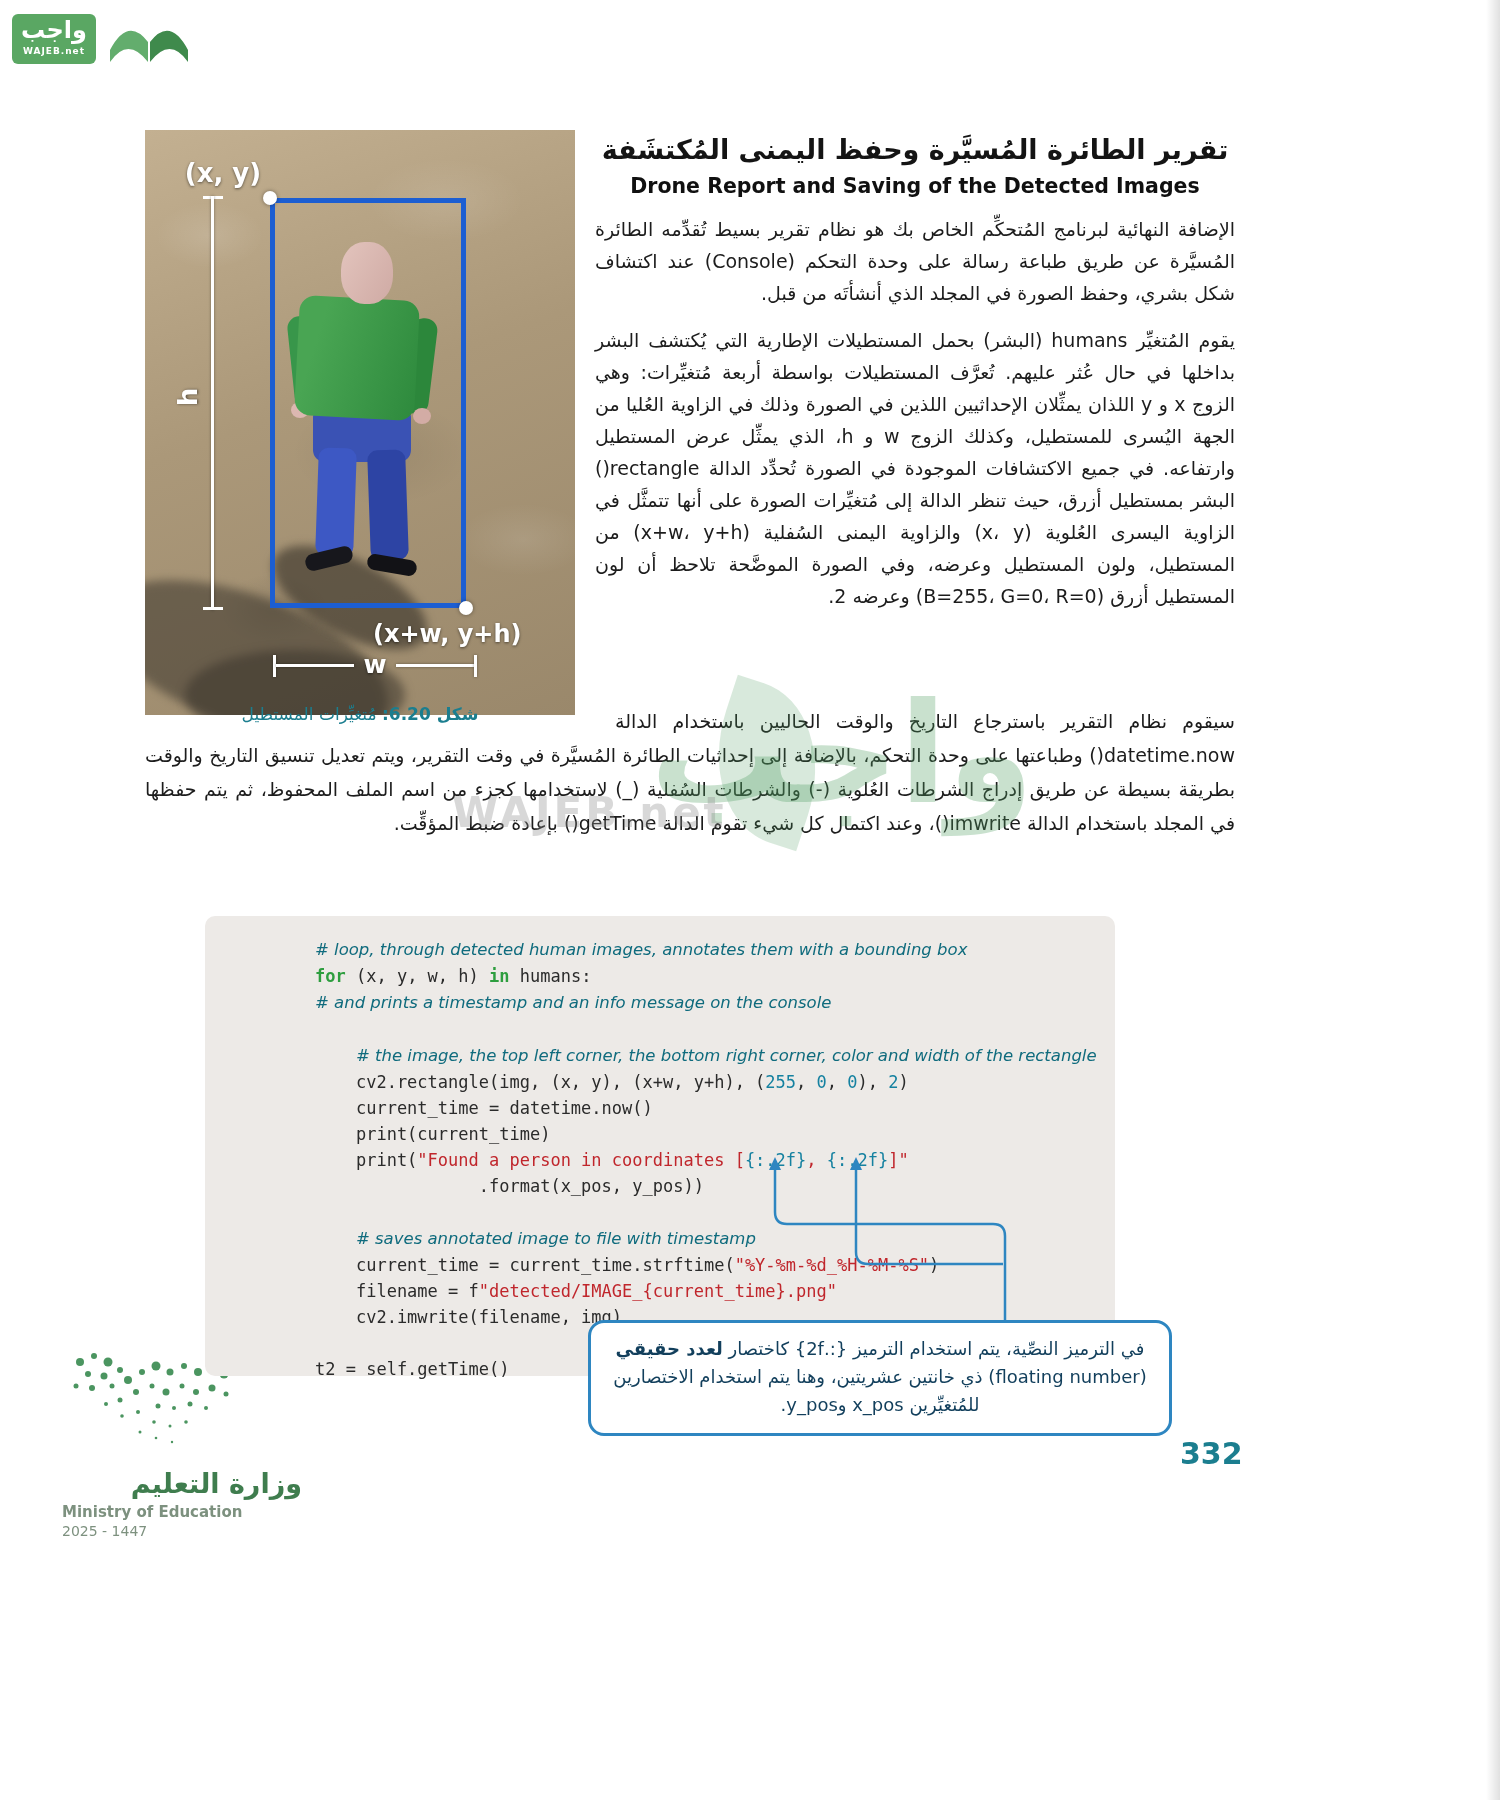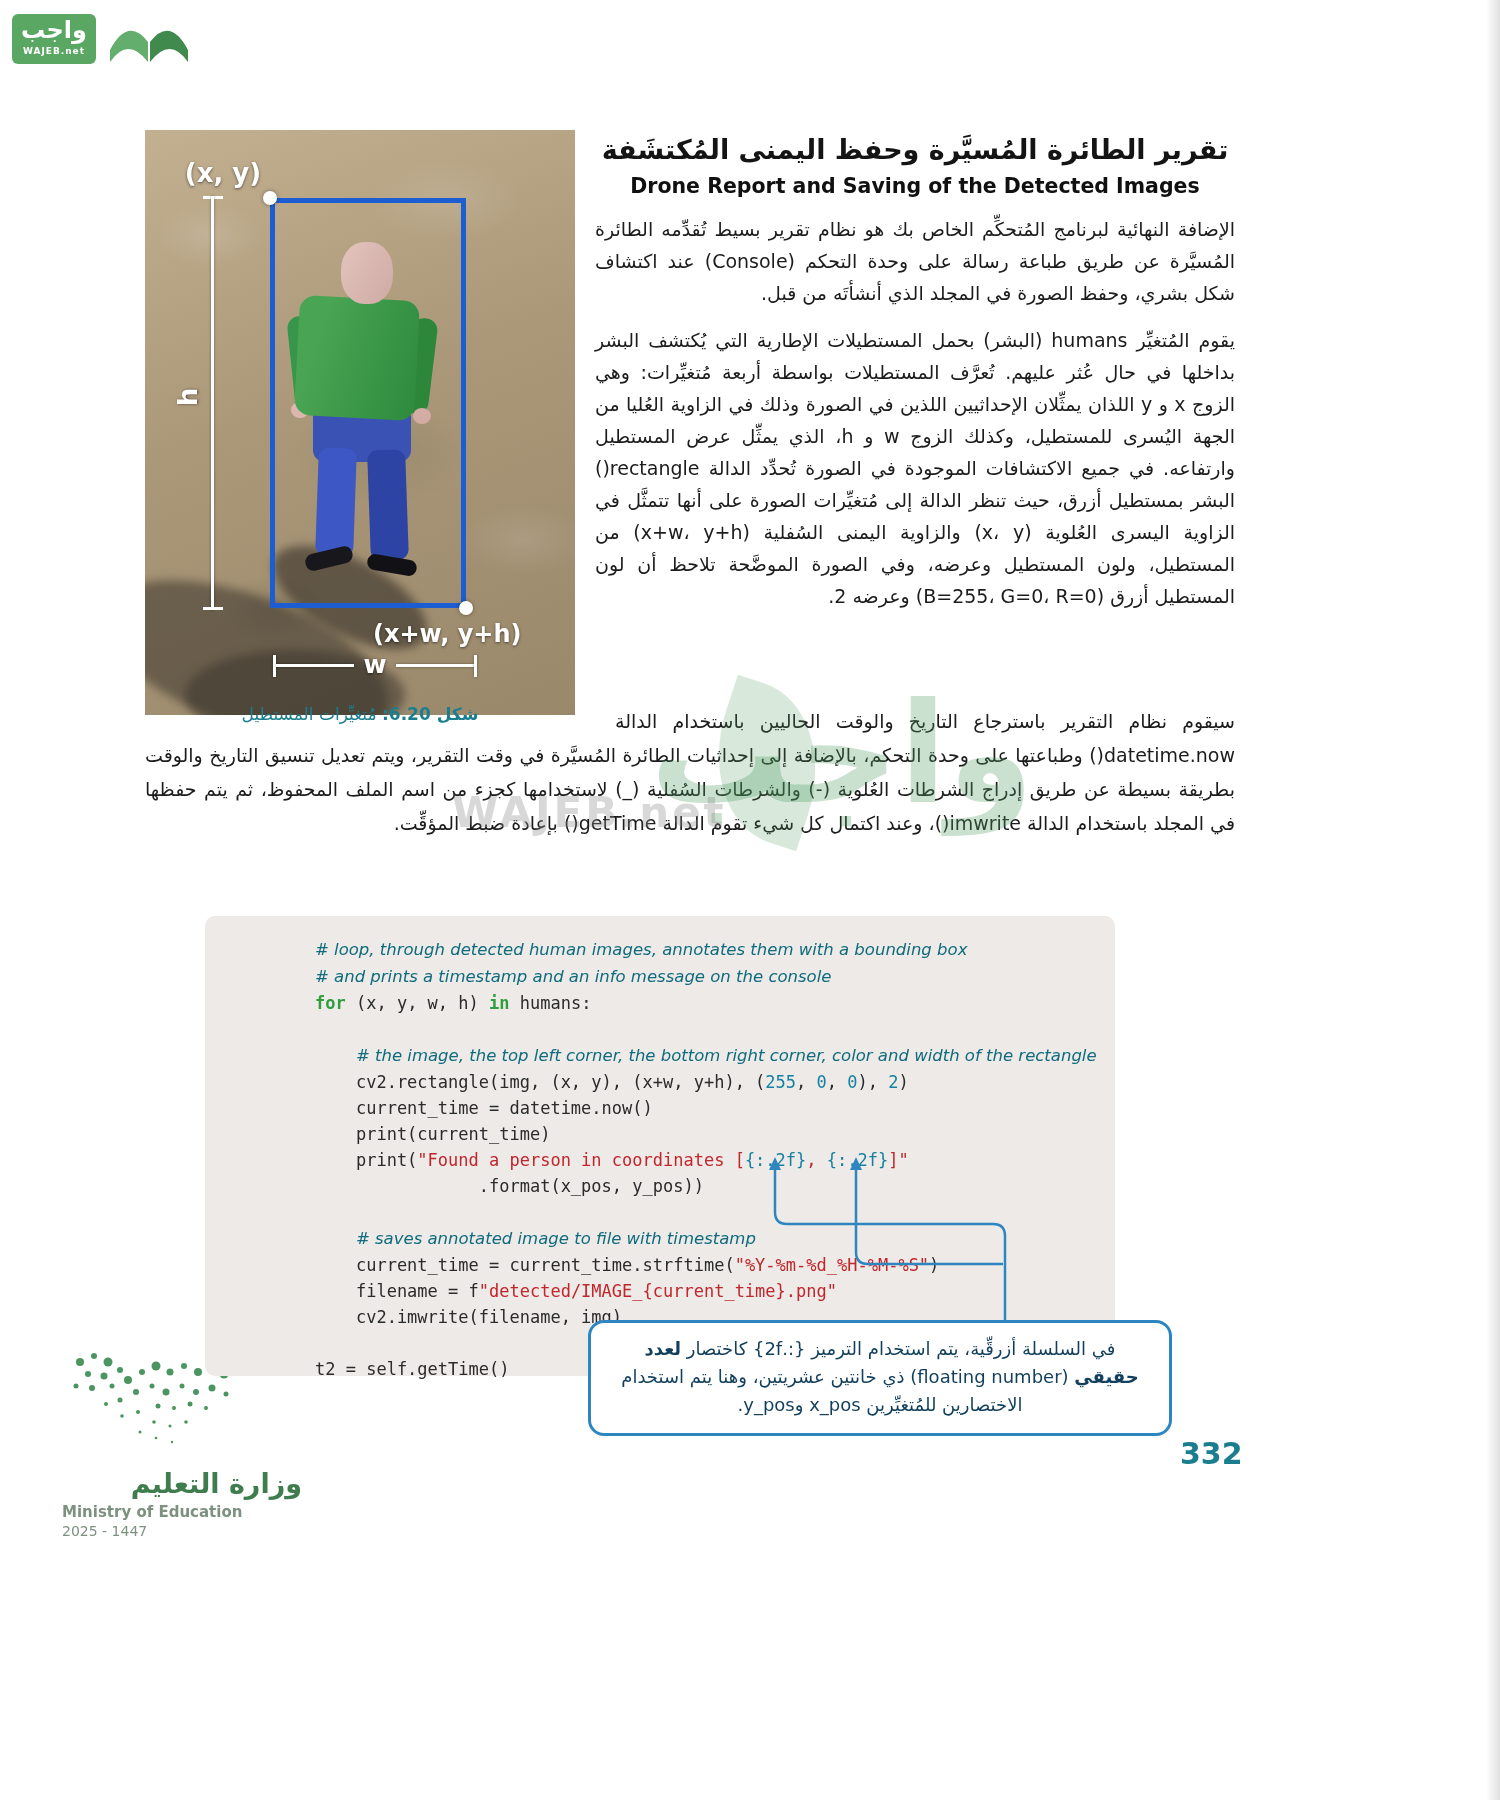--- a/index.html
+++ b/index.html
@@ -193,22 +193,22 @@
   <span class="caption-spacer"></span><span>سيقوم نظام التقرير باسترجاع التاريخ والوقت الحاليين باستخدام الدالة datetime.now() وطباعتها على وحدة التحكم، بالإضافة إلى إحداثيات الطائرة المُسيَّرة في وقت التقرير، ويتم تعديل تنسيق التاريخ والوقت بطريقة بسيطة عن طريق إدراج الشرطات العُلوية (-) والشرطات السُفلية (_) لاستخدامها كجزء من اسم الملف المحفوظ، ثم يتم حفظها في المجلد باستخدام الدالة imwrite()، وعند اكتمال كل شيء تقوم الدالة getTime() بإعادة ضبط المؤقِّت.</span>
 </div>
 
 <div class="watermark wm-leaf"></div>
 <div class="watermark wm-ar">واجب</div>
 <div class="watermark wm-en">WAJEB.net</div>
 
 <div class="code-block">
   <div>
       <div class="code-line"><span class="c-com"># loop, through detected human images, annotates them with a bounding box</span></div>
+      <div class="code-line"><span class="c-kw">for</span><span> (x, y, w, h) </span><span class="c-kw">in</span><span> humans:</span></div>
       <div class="code-line"><span class="c-com"># and prints a timestamp and an info message on the console</span></div>
-      <div class="code-line"><span class="c-kw">for</span><span> (x, y, w, h) </span><span class="c-kw">in</span><span> humans:</span></div>
       <div class="code-line">&nbsp;</div>
       <div class="code-line"><span>    </span><span class="c-com"># the image, the top left corner, the bottom right corner, color and width of the rectangle</span></div>
       <div class="code-line"><span>    cv2.rectangle(img, (x, y), (x+w, y+h), (</span><span class="c-num">255</span><span>, </span><span class="c-num">0</span><span>, </span><span class="c-num">0</span><span>), </span><span class="c-num">2</span><span>)</span></div>
       <div class="code-line"><span>    current_time = datetime.now()</span></div>
       <div class="code-line"><span>    print(current_time)</span></div>
       <div class="code-line"><span>    print(</span><span class="c-str">"Found a person in coordinates [</span><span class="c-num">{:.2f}</span><span class="c-str">, </span><span class="c-num">{:.2f}</span><span class="c-str">]"</span></div>
       <div class="code-line"><span>                .format(x_pos, y_pos))</span></div>
       <div class="code-line">&nbsp;</div>
       <div class="code-line"><span>    </span><span class="c-com"># saves annotated image to file with timestamp</span></div>
       <div class="code-line"><span>    current_time = current_time.strftime(</span><span class="c-str">"%Y-%m-%d_%H-%M-%S"</span><span>)</span></div>
@@ -220,21 +220,21 @@
 </div>
 
 <svg class="connector-svg" width="1500" height="1800" viewBox="0 0 1500 1800">
   <path d="M775,1168 V1212 Q775,1224 787,1224 H993 Q1005,1224 1005,1236 V1320" fill="none" stroke="#2e86c1" stroke-width="2.5"></path>
   <path d="M856,1168 V1252 Q856,1264 868,1264 H1003" fill="none" stroke="#2e86c1" stroke-width="2.5"></path>
   <path d="M775,1157 L769,1170 L781,1170 Z" fill="#2e86c1"></path>
   <path d="M856,1157 L850,1170 L862,1170 Z" fill="#2e86c1"></path>
 </svg>
 
 <div class="callout" lang="ar">
-  <span><span>في السلسلة أزرقِّية، يتم استخدام الترميز {:.2f} كاختصار </span><span style="font-weight: bold;">لعدد حقيقي</span><span> (floating number) ذي خانتين عشريتين، وهنا يتم استخدام الاختصارين للمُتغيِّرين x_pos وy_pos.</span></span>
+  <span><span>في الترميز النصِّية، يتم استخدام الترميز {:.2f} كاختصار </span><span style="font-weight: bold;">لعدد حقيقي</span><span> (floating number) ذي خانتين عشريتين، وهنا يتم استخدام الاختصارين للمُتغيِّرين x_pos وy_pos.</span></span>
 </div>
 
 <div class="ministry">
   <svg width="190" height="116" viewBox="0 0 190 116">
     <g fill="#4b9560">
       <circle cx="18" cy="20" r="4"></circle>
         <circle cx="32" cy="14" r="3"></circle>
         <circle cx="46" cy="20" r="4.5"></circle>
       <circle cx="26" cy="32" r="3"></circle>
         <circle cx="42" cy="34" r="3.5"></circle>

